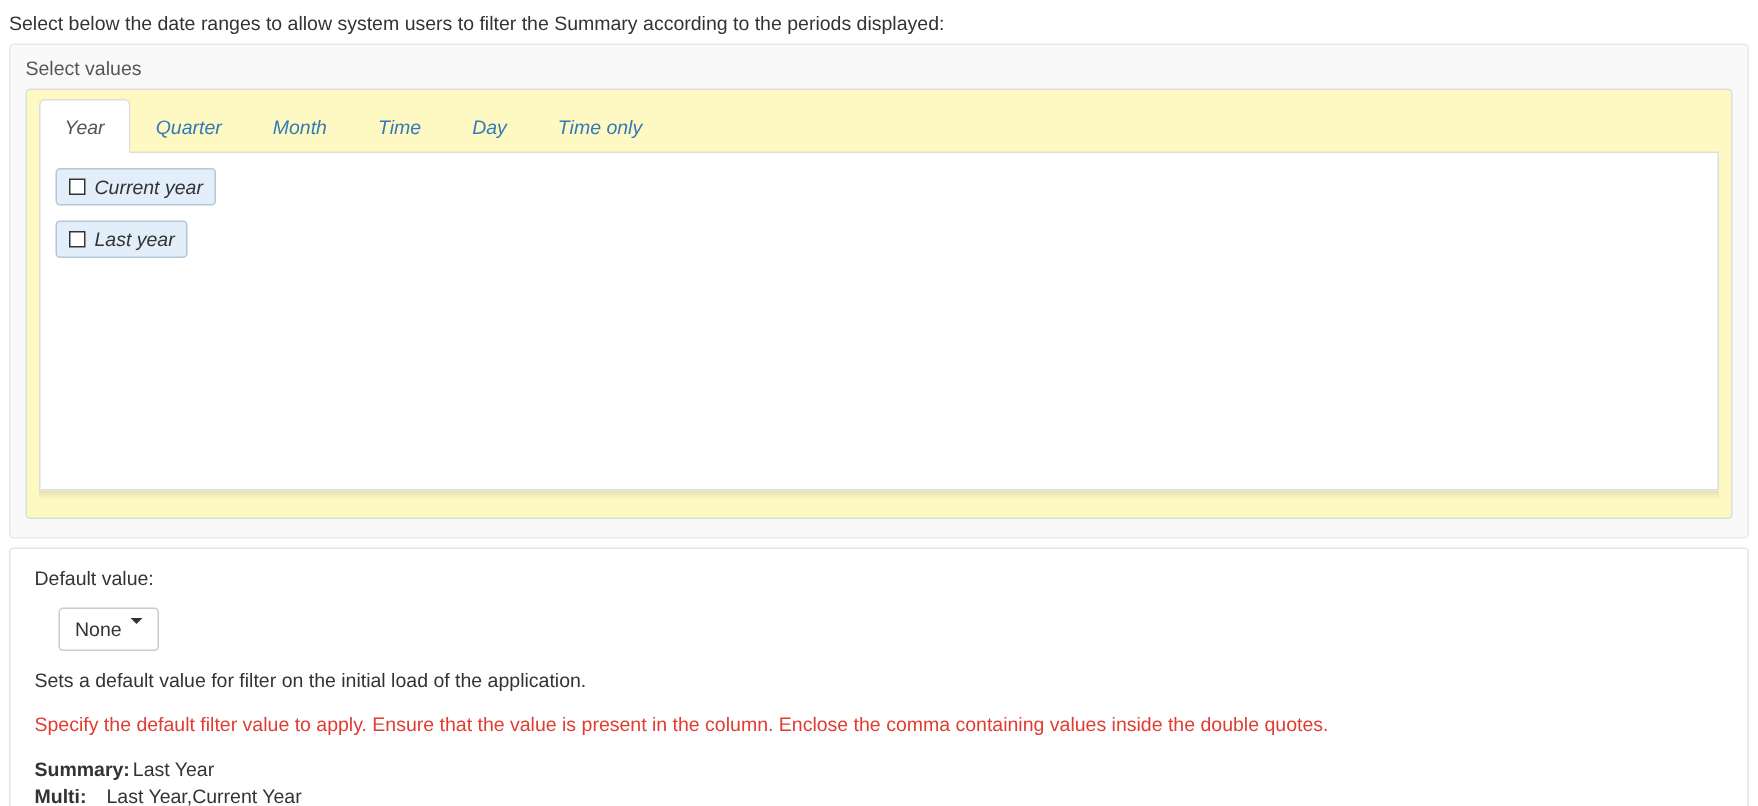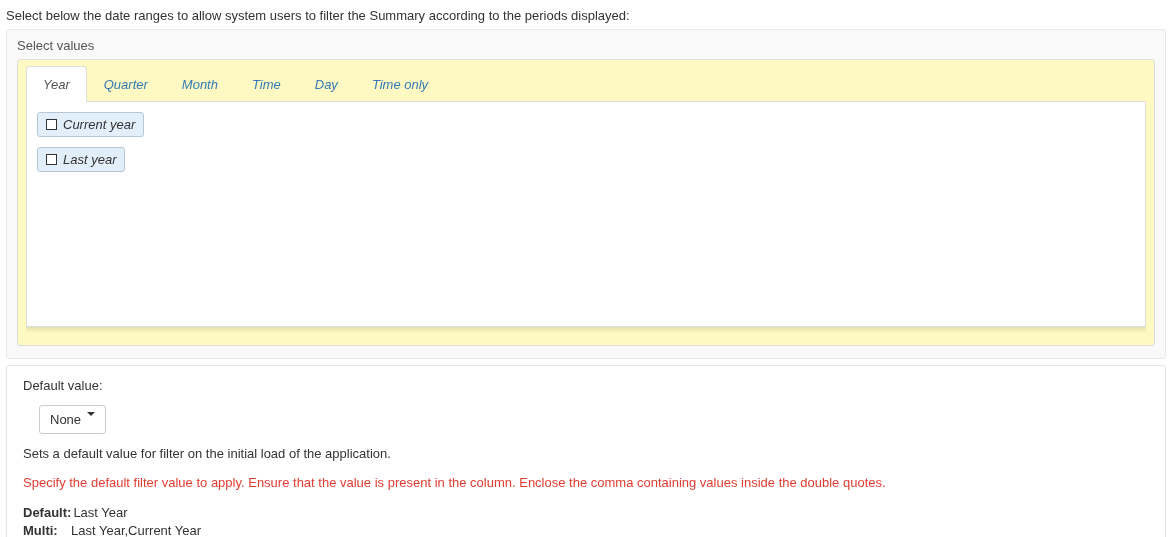--- a/index.html
+++ b/index.html
@@ -194,21 +194,21 @@
     <span>None</span>
     <span class="caret"></span>
   </div>
 
   <div class="help">Sets a default value for filter on the initial load of the application.</div>
 
   <div class="warn">Specify the default filter value to apply. Ensure that the value is present in the column. Enclose the comma containing values inside the double quotes.</div>
 
   <div class="examples">
     <div class="row">
-      <span class="k">Default:</span>
+      <span class="k">Summary:</span>
       <span>Last Year</span>
     </div>
     <div class="row">
       <span class="k">Multi:</span>
       <span>Last Year,Current Year</span>
     </div>
   </div>
 </div>
 
 </body></html>

